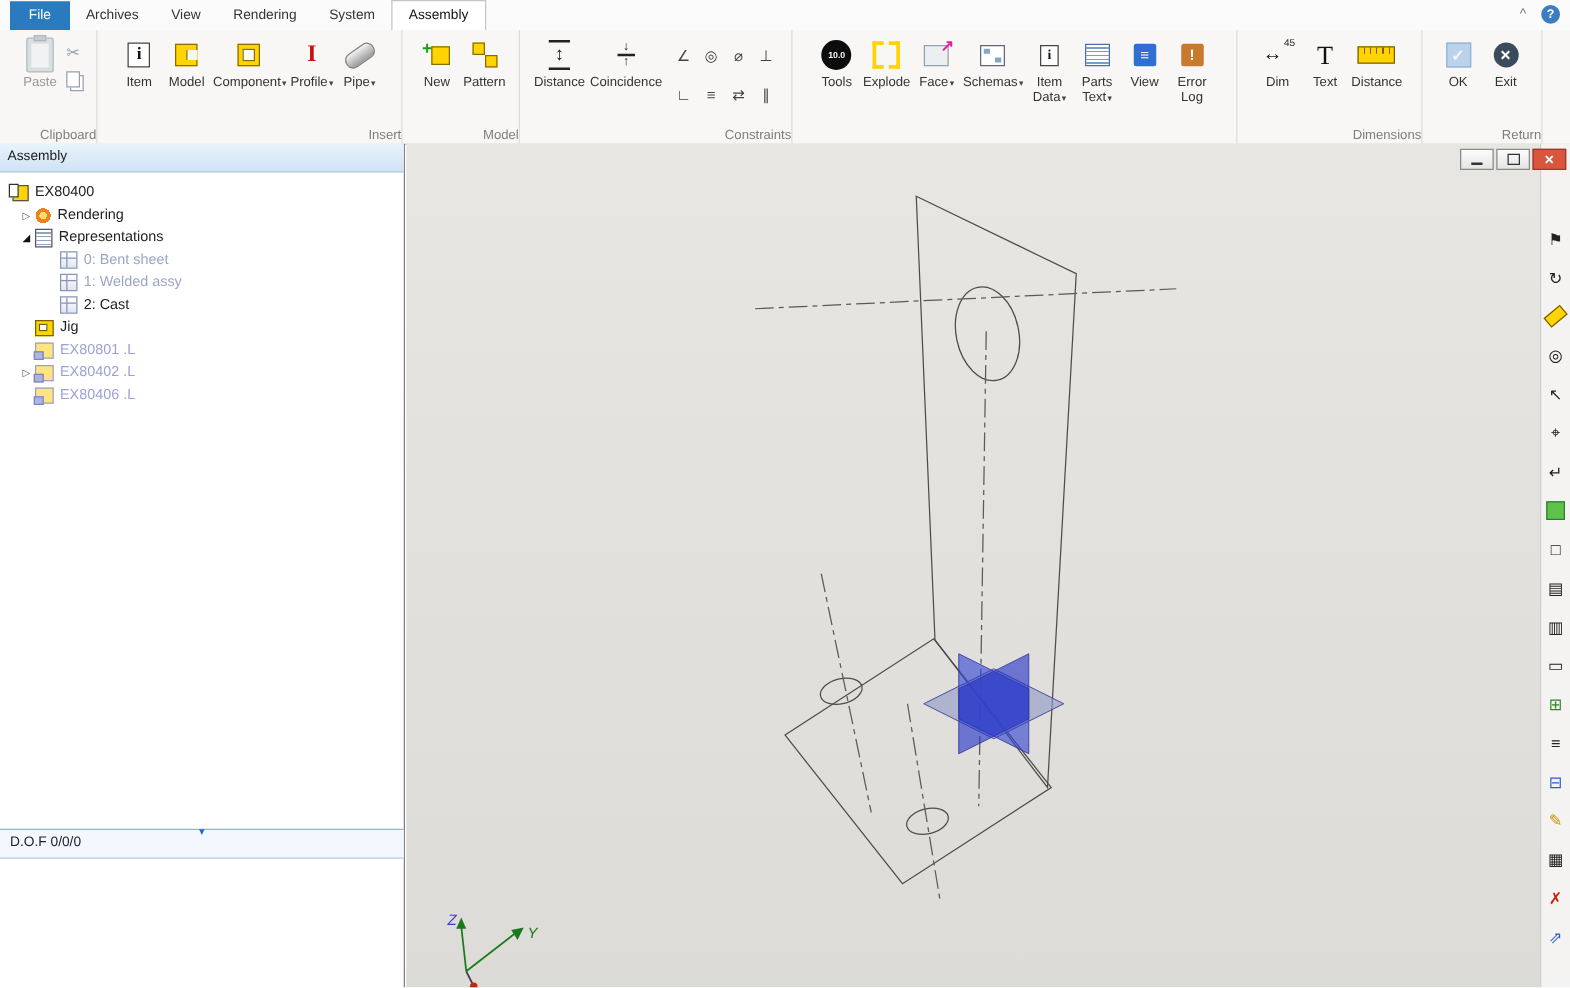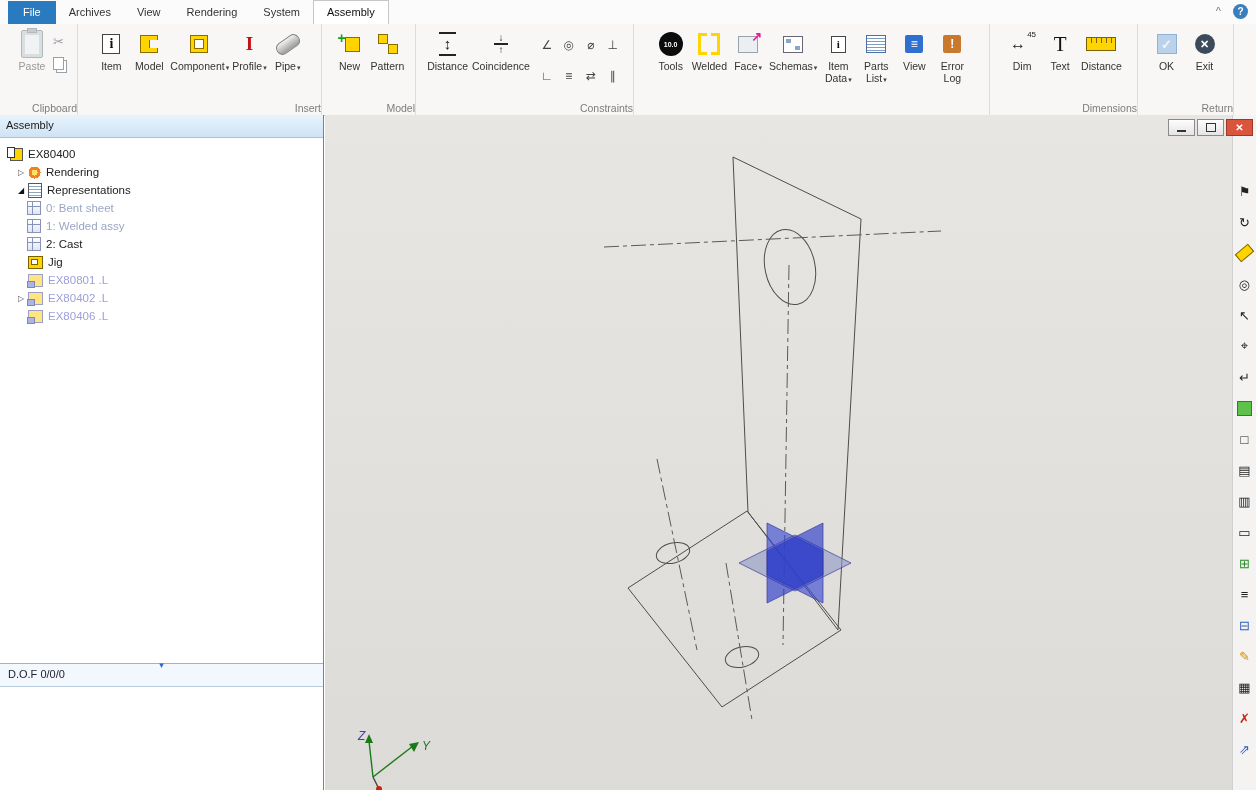--- a/index.html
+++ b/index.html
@@ -71,21 +71,21 @@
   .ic-text{font-family:"Liberation Serif",serif;font-size:21px;color:#111;line-height:22px;}
   .ic-ruler{width:28px;height:12px;background-color:#ffd400;border:1px solid #7a6200;background-image:repeating-linear-gradient(90deg,transparent 0 4px,#7a6200 4px 5px);background-size:100% 45%;background-repeat:no-repeat;}
   .ic-ok{width:20px;height:20px;background:#bad2ea;border:1px solid #8fb2d6;color:#f2f6fa;display:flex;align-items:center;justify-content:center;font-weight:bold;font-size:13px;box-sizing:border-box;}
   .ic-exit{width:20px;height:20px;border-radius:50%;background:#3c4b5c;color:#fff;display:flex;align-items:center;justify-content:center;font-size:11px;font-weight:bold;}
 
   
   .panel{position:absolute;left:0;top:115px;width:324px;bottom:0;background:#fff;border-right:1px solid #808080;box-sizing:border-box;}
   .panel-header{height:22px;line-height:21px;padding-left:6px;background:linear-gradient(#e8f3fc,#cfe3f5);border-bottom:1px solid #a8c4dc;color:#1a1a1a;}
   .tree{position:absolute;left:0;right:0;top:22px;height:520px;overflow:hidden;padding-top:8px;}
   .trow{display:flex;align-items:center;height:18px;font-size:11.5px;cursor:default;}
-  .lvl0{padding-left:10px}.lvl1{padding-left:14px}.lvl2{padding-left:27px}
+  .lvl0{padding-left:10px}.lvl1{padding-left:14px}.lvl2{padding-left:48px}
   .exp{display:inline-block;width:14px;font-size:8px;color:#555;text-align:center;flex:none;}
   .exp.open{color:#111;}
   .ti{display:inline-block;flex:none;margin-right:5px;}
   .tl{white-space:nowrap;}
   .muted{color:#9ba6c4;}
   .muted2{color:#9d9fd8;}
   .ic-root{width:13px;height:13px;background:#ffd400;border:1px solid #555;position:relative;box-sizing:border-box;}
   .ic-root::before{content:"";position:absolute;left:-4px;top:-2px;width:6px;height:9px;background:#fff;border:1px solid #333;}
   .ic-rendering{width:13px;height:13px;border-radius:50%;background:radial-gradient(circle,#ffe066 0 3px,#f08020 3px 6px,rgba(0,0,0,0) 6px);}
   .ic-drawings{width:11px;height:13px;background:#fff;border:1px solid #556;box-shadow:3px -2px 0 -1px #fff,3px -2px 0 0 #556;margin-right:7px;}
@@ -255,21 +255,21 @@
             </span>
           <span class="rlbwrap">Tools</span>
         </div>
         <div class="rbtn">
           <span class="ric">
               <span class="ic-explode">
                 <i></i>
                 <i class="flip"></i>
               </span>
             </span>
-          <span class="rlbwrap">Welded</span>
+          <span class="rlbwrap">Explode</span>
         </div>
         <div class="rbtn">
           <span class="ric">
               <span class="ic-face">
                 <span class="face-arrow">↗</span>
               </span>
             </span>
           <span class="rlbwrap"><span>Face</span><span class="dd">▾</span></span>
         </div>
         <div class="rbtn">
@@ -281,21 +281,21 @@
         <div class="rbtn w34">
           <span class="ric">
               <span class="ic-item small">i</span>
             </span>
           <span class="rlbwrap w34"><span>Item Data</span><span class="dd">▾</span></span>
         </div>
         <div class="rbtn w38">
           <span class="ric">
               <span class="ic-partslist"></span>
             </span>
-          <span class="rlbwrap w34"><span>Parts List</span><span class="dd">▾</span></span>
+          <span class="rlbwrap w34"><span>Parts Text</span><span class="dd">▾</span></span>
         </div>
         <div class="rbtn">
           <span class="ric">
               <span class="ic-solve">≡</span>
             </span>
           <span class="rlbwrap">View</span>
         </div>
         <div class="rbtn w34">
           <span class="ric">
               <span class="ic-err">!</span>

